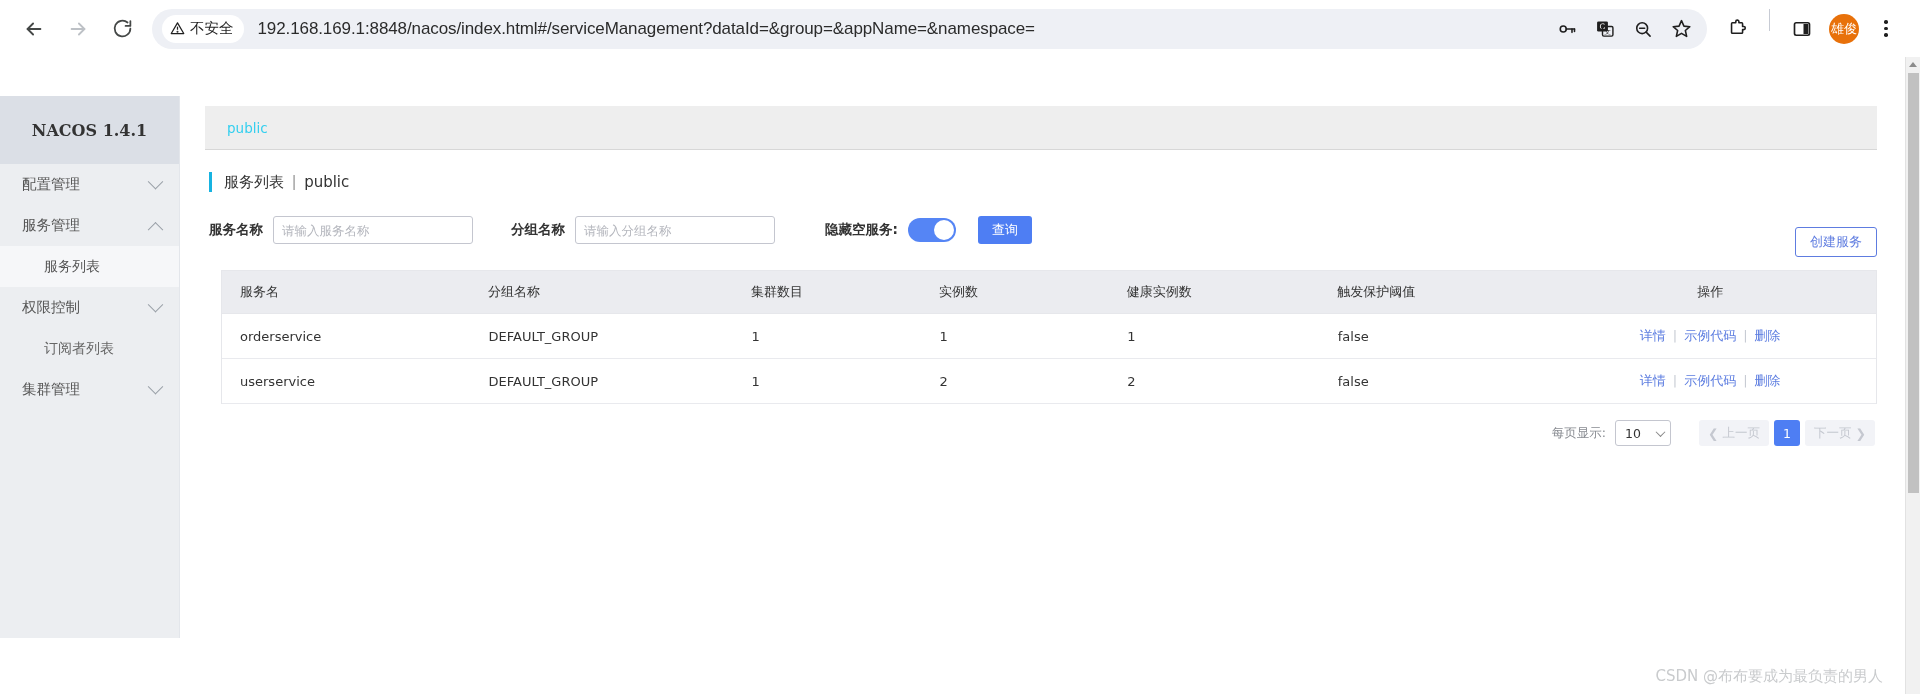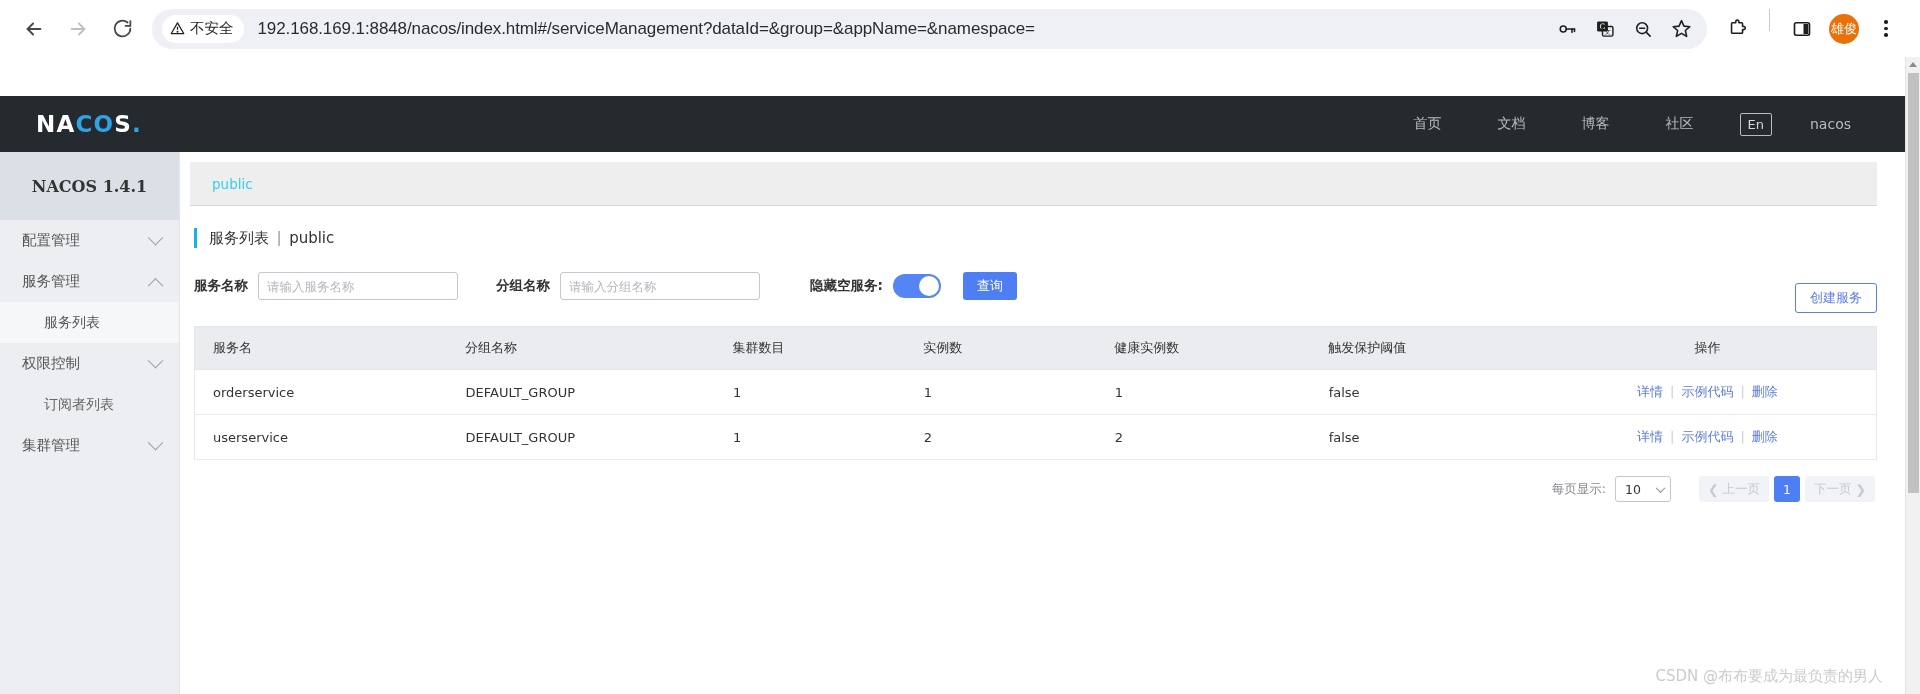--- a/index.html
+++ b/index.html
@@ -203,21 +203,21 @@
     border-right: 1.6px solid #9aa0a8;
     border-bottom: 1.6px solid #9aa0a8;
     transform: rotate(45deg) translate(-2px,-2px);
     flex: none;
   }
   .chev.up { transform: rotate(-135deg) translate(-3px,-3px); }
 
   .main {
     flex: 1;
     background: #ffffff;
-    padding: 0 0 0 0;
+    padding: 0 0 0 15px;
     min-width: 0;
   }
   .main-inner { padding: 10px 28px 0 10px; }
 
   
   .ns-tabs {
     background: #eeeeee;
     border-bottom: 1px solid #d7d7d7;
     height: 44px;
     display: flex;
@@ -316,21 +316,21 @@
     border: 1px solid #5e7ce0;
     border-radius: 3px;
     font-size: 13px;
     font-family: "DejaVu Sans", sans-serif;
     cursor: pointer;
     line-height: 28px;
     margin-top: 24px;
   }
 
   
-  .tbl-wrap { margin-top: 26px; margin-left: 4px; border: 1px solid #e6e7eb; border-bottom: none;}
+  .tbl-wrap { margin-top: 26px; margin-left: 16px; border: 1px solid #e6e7eb; border-bottom: none;}
   table.svc { width: 100%; border-collapse: collapse; table-layout: fixed; }
   table.svc th {
     background: #ebecf0;
     color: #333333;
     font-size: 13px;
     font-weight: normal;
     text-align: left;
     padding: 12px 0 12px 18px;
     border-bottom: 1px solid #e6e7eb;
     font-family: "DejaVu Sans", sans-serif;
@@ -528,36 +528,20 @@
         <i></i>
     </div>
   </div>
 </div>
 
 <div class="viewport">
   <div class="page-scroll-area">
 
     <div class="top-gap"></div>
 
-    <div class="nacos-header">
-      <div class="nacos-logo">
-        <span class="wh">NA</span>
-          <span class="bl">CO</span>
-          <span class="wh">S</span>
-          <span class="dot">.</span>
-      </div>
-      <div class="nacos-nav">
-        <a href="#">首页</a>
-        <a href="#">文档</a>
-        <a href="#">博客</a>
-        <a href="#">社区</a>
-        <span class="lang-box">En</span>
-        <span class="nacos-user">nacos</span>
-      </div>
-    </div>
 
     <div class="nacos-body">
 
       <div class="sidebar">
         <div class="sidebar-title">NACOS 1.4.1</div>
 
         <div class="menu-item">
           <span>配置管理</span>
           <span class="chev"></span>
         </div>

